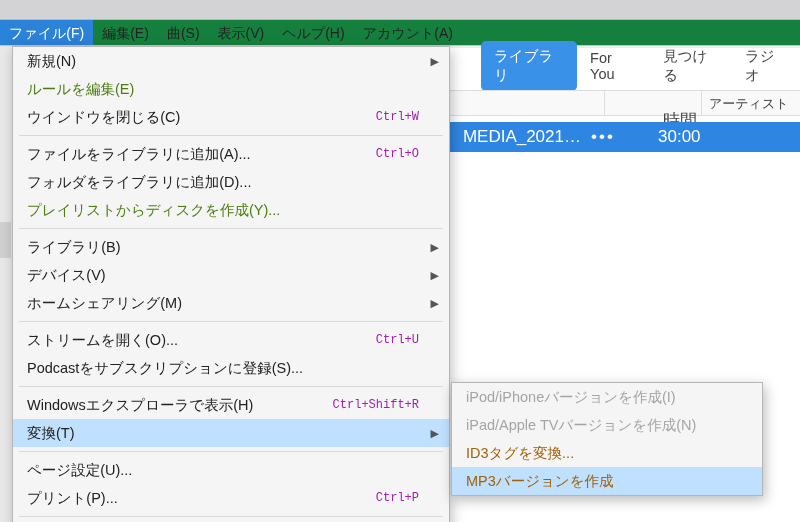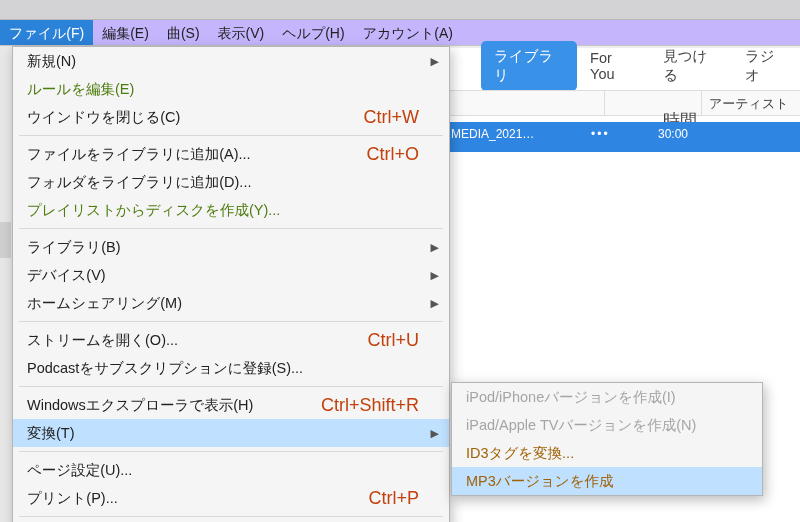--- a/index.html
+++ b/index.html
@@ -6,21 +6,21 @@
   html, body { width: 800px; height: 522px; overflow: hidden; background: #ededed; }
   .desktop { width: 800px; height: 522px; position: relative; background: #ededed; }
 
   
   .topstrip { position: absolute; left: 0; top: 0; width: 800px; height: 20px;
               background: #d3d3d5; border-bottom: 1px solid #b8b8b8; }
   .apple { position: absolute; top: 2px; left: 648px; color: #333; font-size: 15px; }
 
   
   .menubar { position: absolute; left: 0; top: 20px; width: 800px; height: 26px;
-             background: #c4b5fd; border-bottom: 1px solid #c4c4c4; display: flex;
+             background: #15803d; border-bottom: 1px solid #c4c4c4; display: flex;
              align-items: stretch; user-select: none; }
   .menubar .mb-item { padding: 0 9px; font-size: 14px; line-height: 26px; color: #222;
                       white-space: nowrap; }
   .menubar .mb-item.active { background: #2b82d9; color: #fff; }
 
   
   .navtabs { position: absolute; left: 449px; top: 48px; height: 36px;
              display: flex; align-items: center; gap: 0; padding-left: 32px; }
   .navtabs .tab { font-size: 14.5px; color: #444; padding: 6px 13px; border-radius: 5px; }
   .navtabs .tab.selected { background: #3a91e8; color: #fff; }
@@ -29,34 +29,34 @@
   .colhead { position: absolute; left: 441px; top: 90px; right: 0; height: 26px;
              background: #f9f9f9; border-top: 1px solid #ddd; border-bottom: 1px solid #ddd; }
   .colhead .ch-time  { position: absolute; left: 222px; top: 4px; font-size: 17px; color: #444; margin-top: 14px; }
   .colhead .ch-artist{ position: absolute; left: 268px; top: 4px; font-size: 13px; color: #444; }
   .colhead .vline    { position: absolute; left: 163px; top: 0; bottom: 0; width: 1px; background: #ddd; }
   .colhead .vline2   { position: absolute; left: 260px; top: 0; bottom: 0; width: 1px; background: #ddd; }
 
   
   .trackrow { position: absolute; left: 441px; right: 0; top: 122px; height: 30px;
               background: #2f86e2; color: #fff; display: flex; align-items: center;
-              font-size: 12px; }
+              font-size: 17px; text-align: right; }
   .trackrow .tr-name  { position: absolute; left: 10px; top: 5px; width: 130px;
                         overflow: hidden; text-overflow: ellipsis; white-space: nowrap; }
   .trackrow .tr-dots  { position: absolute; left: 150px; top: 5px; letter-spacing: 2px; }
   .trackrow .tr-time  { position: absolute; left: 217px; top: 5px; }
 
   
   .menu { position: absolute; left: 12px; top: 46px; width: 438px;
           background: #f5f5f5; border: 1px solid #b5b5b5;
           box-shadow: 2px 4px 12px rgba(0,0,0,.25); z-index: 30; }
   .menu .mi { position: relative; height: 28px; padding: 0 14px; display: flex;
               align-items: center; font-size: 14.5px; color: #222; white-space: nowrap; }
   .menu .mi.disabled { color: #4d7c0f; }
-  .menu .mi .accel { position: absolute; right: 30px; color: #c2410c; font-size: 18px; }
+  .menu .mi .accel { position: absolute; right: 30px; color: #a21caf; font-size: 12px; font-family: Liberation Mono, monospace; }
   .menu .mi .arrow { position: absolute; right: 10px; font-size: 11px; color: #555; }
   .menu .mi.hover { background: #bfe0ff; }
   .menu .sep { height: 1px; margin: 4px 6px; background: #d8d8d8; }
 
   
   .submenu { position: absolute; left: 451px; top: 382px; width: 312px;
              background: #f5f5f5; border: 1px solid #b5b5b5;
              box-shadow: 2px 4px 12px rgba(0,0,0,.28); z-index: 31; }
   .submenu .mi { height: 28px; padding: 0 14px; display: flex; align-items: center;
                  font-size: 14.5px; color: #a16207; white-space: nowrap; }

